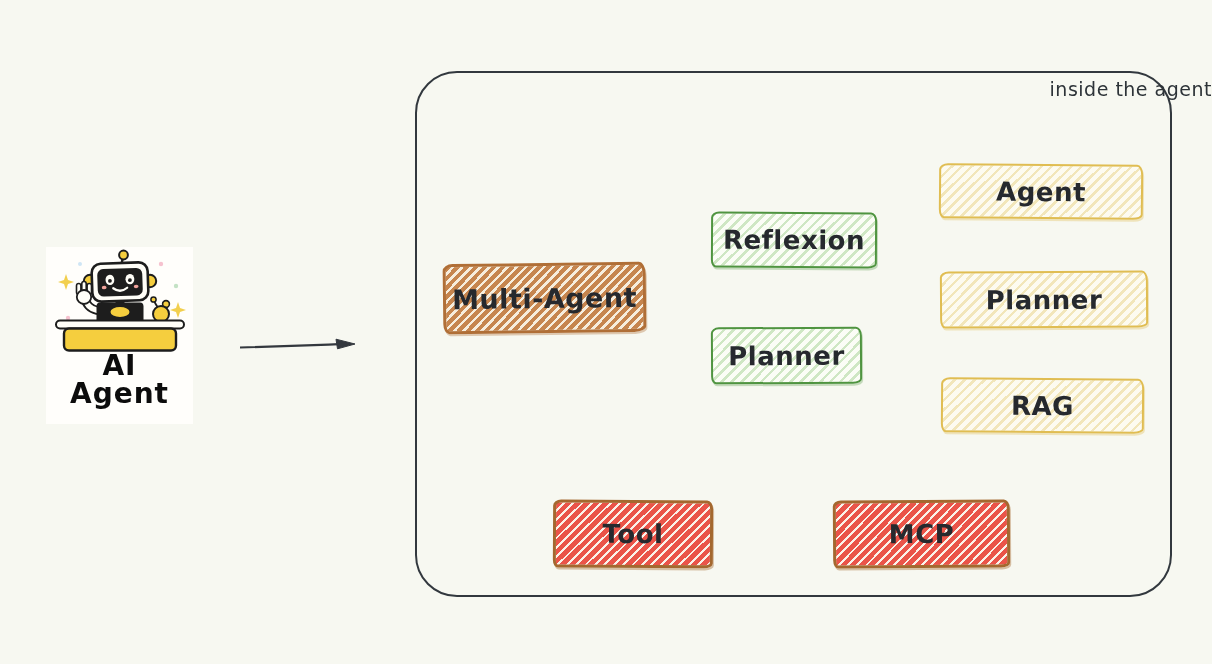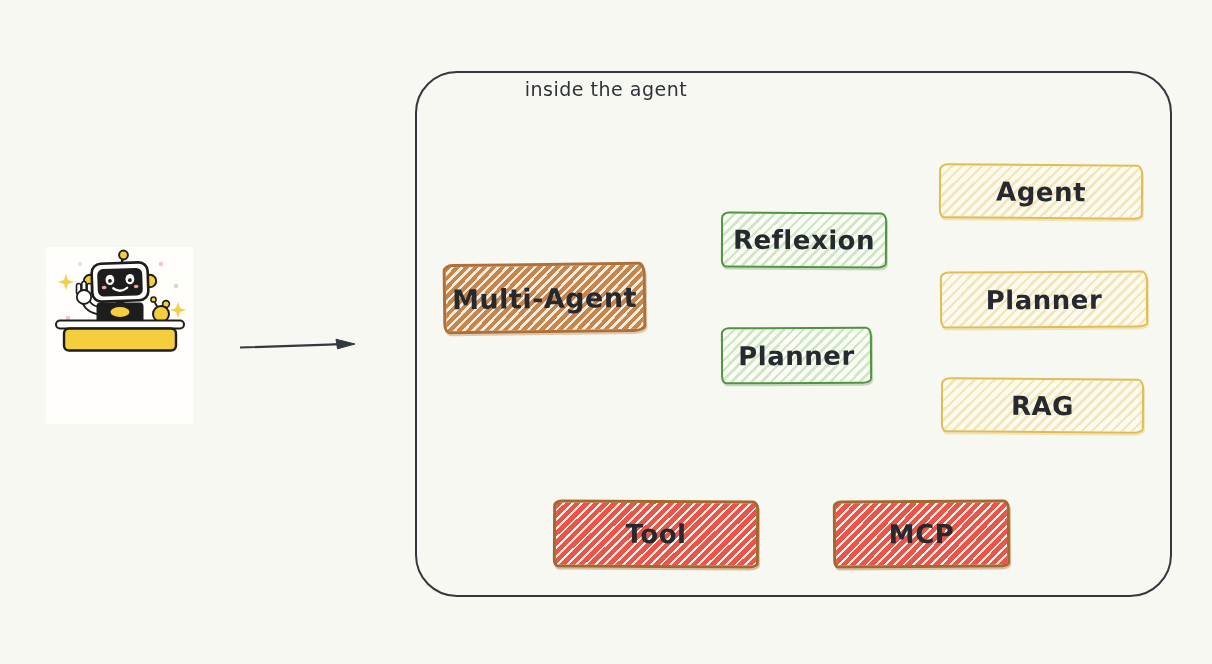--- a/index.html
+++ b/index.html
@@ -40,21 +40,21 @@
     position: absolute;
     left: 415px; top: 71px;
     width: 757px; height: 526px;
     border: 2.3px solid #32383e;
     border-radius: 42px;
     background: transparent;
   }
   .container-title {
     position: absolute;
     left: 0; right: 0; top: 78px;
-    text-align: center;
+    text-align: right;
     font-size: 19px;
     font-weight: 500;
     color: #2d3338;
     letter-spacing: 0.5px;
   }
 
   
   .box {
     position: absolute;
     display: flex; align-items: center; justify-content: center;
@@ -71,21 +71,20 @@
     background: repeating-linear-gradient(135deg,
       #c6854e 0px, #c6854e 4px, #f6eddd 4px, #f6eddd 6.5px);
     box-shadow: 1px 2px 0 rgba(176,111,55,0.35);
   }
   .box-green {
     border: 2.5px solid #4f9440;
     border-radius: 8px 6px 9px 5px / 6px 9px 5px 8px;
     background: repeating-linear-gradient(135deg,
       #cfe7c4 0px, #cfe7c4 2.6px, #fbfdf6 2.6px, #fbfdf6 7px);
     box-shadow: 1px 2px 0 rgba(79,148,64,0.3);
-    margin-left: 10px;
   }
   .box-yellow {
     border: 2.5px solid #e0bd52;
     border-radius: 9px 6px 10px 5px / 6px 10px 5px 9px;
     background: repeating-linear-gradient(135deg,
       #f2e6ba 0px, #f2e6ba 2.6px, #fdfbf0 2.6px, #fdfbf0 7px);
     box-shadow: 1px 2px 0 rgba(224,189,82,0.35);
   }
   .box-red {
     border: 3px solid #a4682f;
@@ -94,21 +93,21 @@
       #ea5449 0px, #ea5449 4.6px, #faf2ea 4.6px, #faf2ea 6.6px);
     box-shadow: 1px 2px 0 rgba(164,104,47,0.4);
   }
 
   #box-multi-agent { left: 443px; top: 263px; width: 203px; height: 70px; font-size: 27px; transform: rotate(-0.7deg); }
   #box-reflexion   { left: 711px; top: 212px; width: 166px; height: 56px; transform: rotate(0.3deg); }
   #box-planner     { left: 711px; top: 327px; width: 151px; height: 57px; transform: rotate(-0.3deg); }
   #box-react       { left: 939px; top: 164px; width: 204px; height: 55px; transform: rotate(0.5deg); }
   #box-memory      { left: 940px; top: 271px; width: 208px; height: 57px; transform: rotate(-0.3deg); }
   #box-rag         { left: 941px; top: 378px; width: 203px; height: 55px; transform: rotate(0.4deg); }
-  #box-tool        { left: 553px; top: 500px; width: 206px; height: 68px; transform: rotate(0.3deg); text-align: center; }
+  #box-tool        { left: 553px; top: 500px; width: 160px; height: 68px; transform: rotate(0.3deg); text-align: center; }
   #box-mcp         { left: 833px; top: 500px; width: 177px; height: 68px; transform: rotate(-0.4deg); }
 </style>
 </head>
 <body>
 
 <div class="canvas">
 
   <div class="source-figure">
     <svg width="140" height="106" viewBox="0 0 140 106">
 
@@ -151,20 +150,24 @@
       <circle cx="103.5" cy="51.5" r="2.6" fill="#f5ce3e" stroke="#1d1d1d" stroke-width="1.5"></circle>
       <circle cx="116" cy="56" r="3.4" fill="#f5ce3e" stroke="#1d1d1d" stroke-width="1.6"></circle>
       <circle cx="111" cy="66" r="8" fill="#f5ce3e" stroke="#1d1d1d" stroke-width="2"></circle>
 
       <rect x="6" y="72.5" width="128" height="8" rx="4" fill="#fffef8" stroke="#1d1d1d" stroke-width="2"></rect>
       <rect x="14" y="80.5" width="112" height="22" rx="5" fill="#f5ce3e" stroke="#1d1d1d" stroke-width="2.4"></rect>
 
       <path d="M50 54.5 L90 54.5 Q 93.5 54.5 93.5 58.5 L93.5 72.5 L46.5 72.5 L46.5 58.5 Q 46.5 54.5 50 54.5 Z" fill="#1d1d1d"></path>
       <ellipse cx="70" cy="64" rx="9.5" ry="5" fill="#f5ce3e"></ellipse>
     </svg>
+    <div class="source-label">
+      <span>AI</span>
+      <span>Agent</span>
+    </div>
   </div>
 
   <svg class="flow-arrow" width="132" height="28" viewBox="0 0 132 28">
     <path d="M7 16.5 C 45 15.5 75 14.5 106 13.2" fill="none" stroke="#33383e" stroke-width="2.2"></path>
     <path d="M122 13 L103 8.2 L104.5 17.8 Z" fill="#33383e" stroke="#33383e" stroke-width="1"></path>
   </svg>
 
   <div class="agent-container"></div>
   <div class="container-title">inside the agent</div>
 

